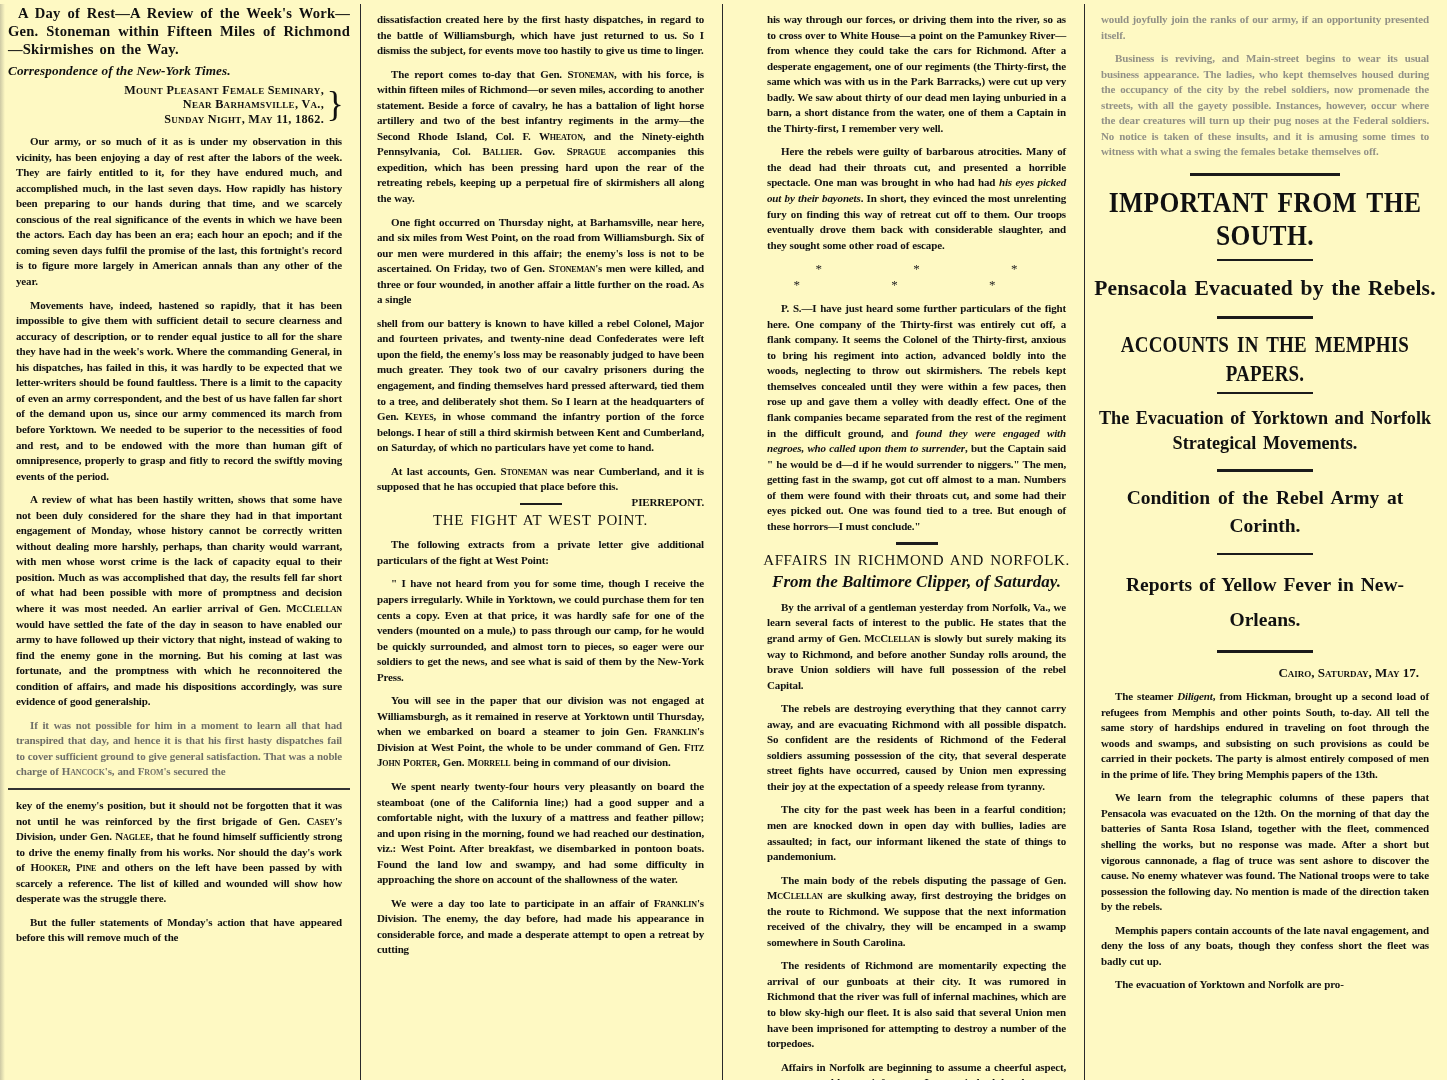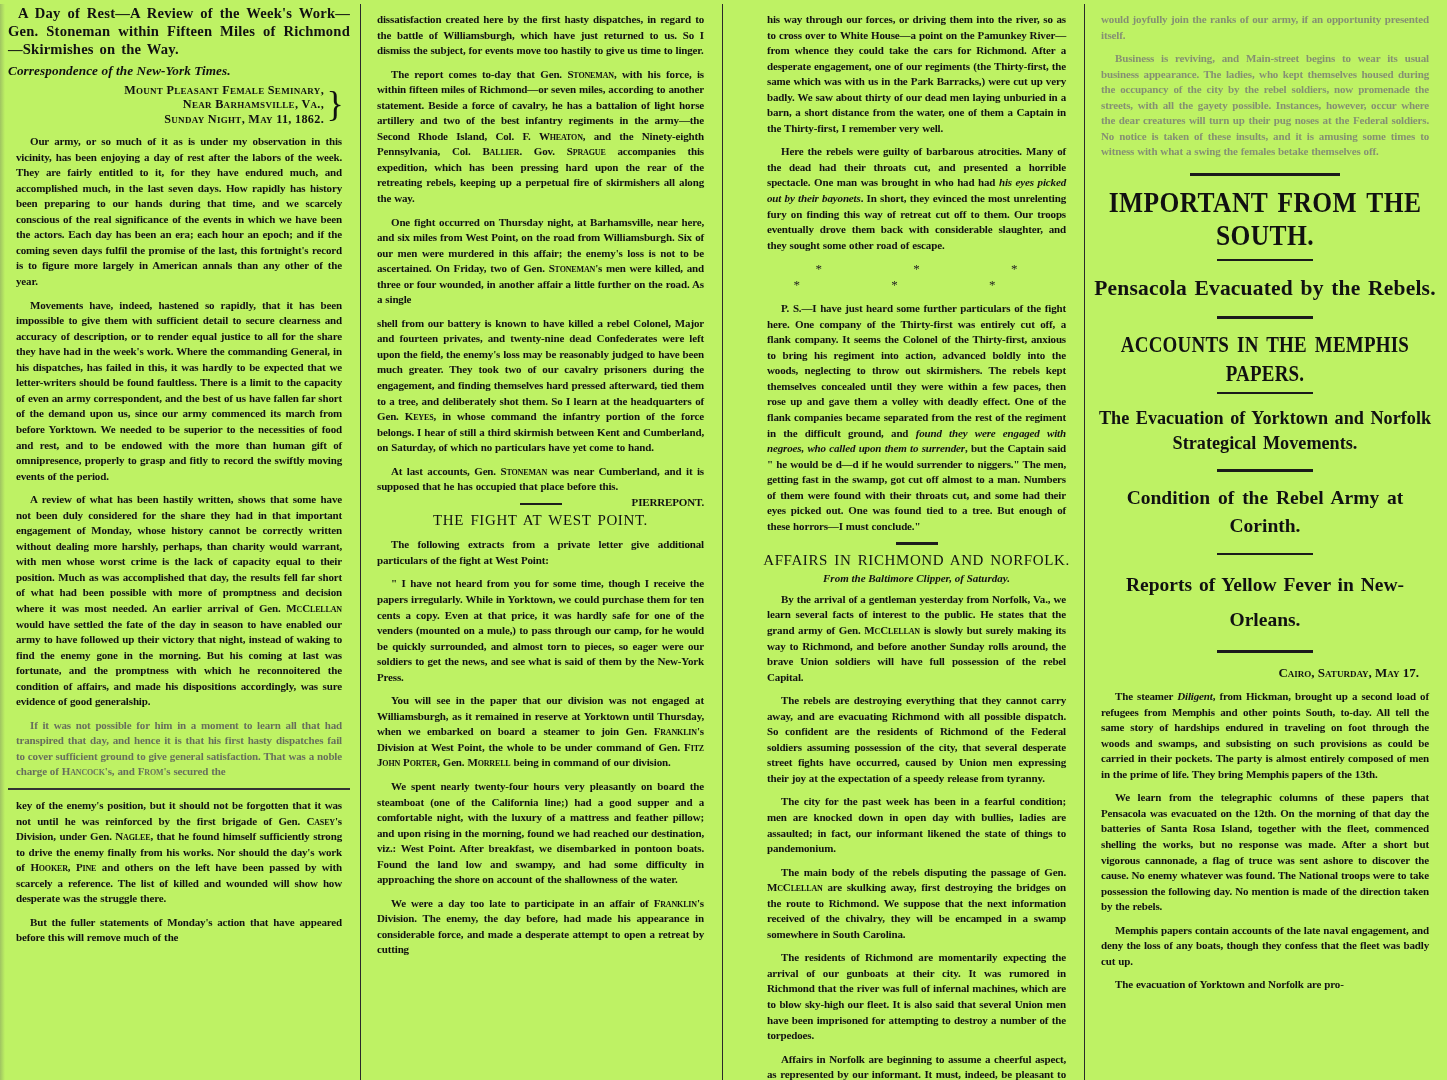--- a/index.html
+++ b/index.html
@@ -13,21 +13,21 @@
     height: 1080px;
     overflow: hidden;
     font-family: "Liberation Serif", "DejaVu Serif", serif;
     color: #111111;
   }
 
   .page {
     position: relative;
     width: 1447px;
     height: 1080px;
-    background: #bef264;
+    background: #fef9c3;
     display: flex;
     box-sizing: border-box;
     padding: 4px 0 0 0;
   }
 
   
   .col {
     width: 358px;
     box-sizing: border-box;
     padding: 0 10px 0 8px;
@@ -109,21 +109,21 @@
     font-size: 15px;
     letter-spacing: .6px;
     font-weight: 400;
     margin: 7px 0 3px 0;
     word-spacing: 2px;
   }
   .from-line {
     text-align: center;
     font-style: italic;
     font-weight: 700;
-    font-size: 11px;
+    font-size: 17px;
     margin: 0 0 2px 0;
   }
   .shortrule {
     width: 42px;
     height: 2.5px;
     background: #1d1d1d;
     margin: 7px auto 5px auto;
   }
   .starline {
     text-align: center;
@@ -305,17 +305,17 @@
     <div class="hl-5">Condition of the Rebel Army at Corinth.</div>
     <div class="hl-rule"></div>
 
     <div class="hl-6">Reports of Yellow Fever in New-Orleans.</div>
     <div class="hl-rule"></div>
 
     <div class="dateline-right"><span class="sc"><span class="sc" style="font-variant:small-caps">Cairo</span>, Saturday, May 17.</span></div>
 
     <p class="body">The steamer <i>Diligent</i>, from Hickman, brought up a second load of refugees from Memphis and other points South, to-day. All tell the same story of hardships endured in traveling on foot through the woods and swamps, and subsisting on such provisions as could be carried in their pockets. The party is almost entirely composed of men in the prime of life. They bring Memphis papers of the 13th.</p>
     <p class="body">We learn from the telegraphic columns of these papers that Pensacola was evacuated on the 12th. On the morning of that day the batteries of Santa Rosa Island, together with the fleet, commenced shelling the works, but no response was made. After a short but vigorous cannonade, a flag of truce was sent ashore to discover the cause. No enemy whatever was found. The National troops were to take possession the following day. No mention is made of the direction taken by the rebels.</p>
-    <p class="body">Memphis papers contain accounts of the late naval engagement, and deny the loss of any boats, though they confess that the fleet was badly cut up.</p>
+    <p class="body">Memphis papers contain accounts of the late naval engagement, and deny the loss of any boats, though they confess short the fleet was badly cut up.</p>
     <p class="body">The evacuation of Yorktown and Norfolk are pro-</p>
   </div>
 
 </div>
 
 </body></html>

